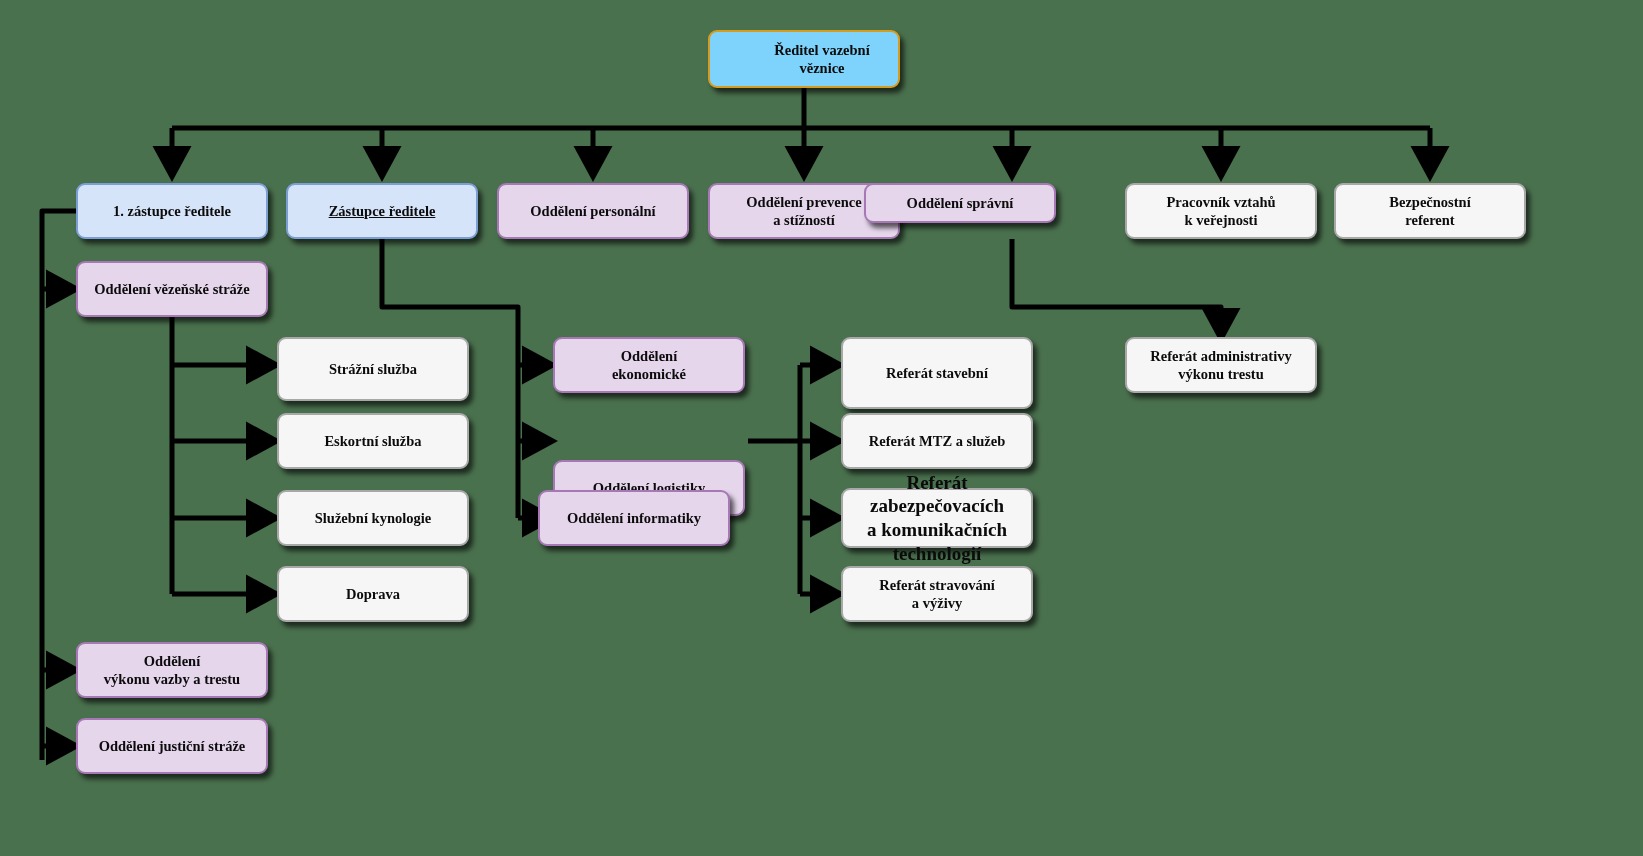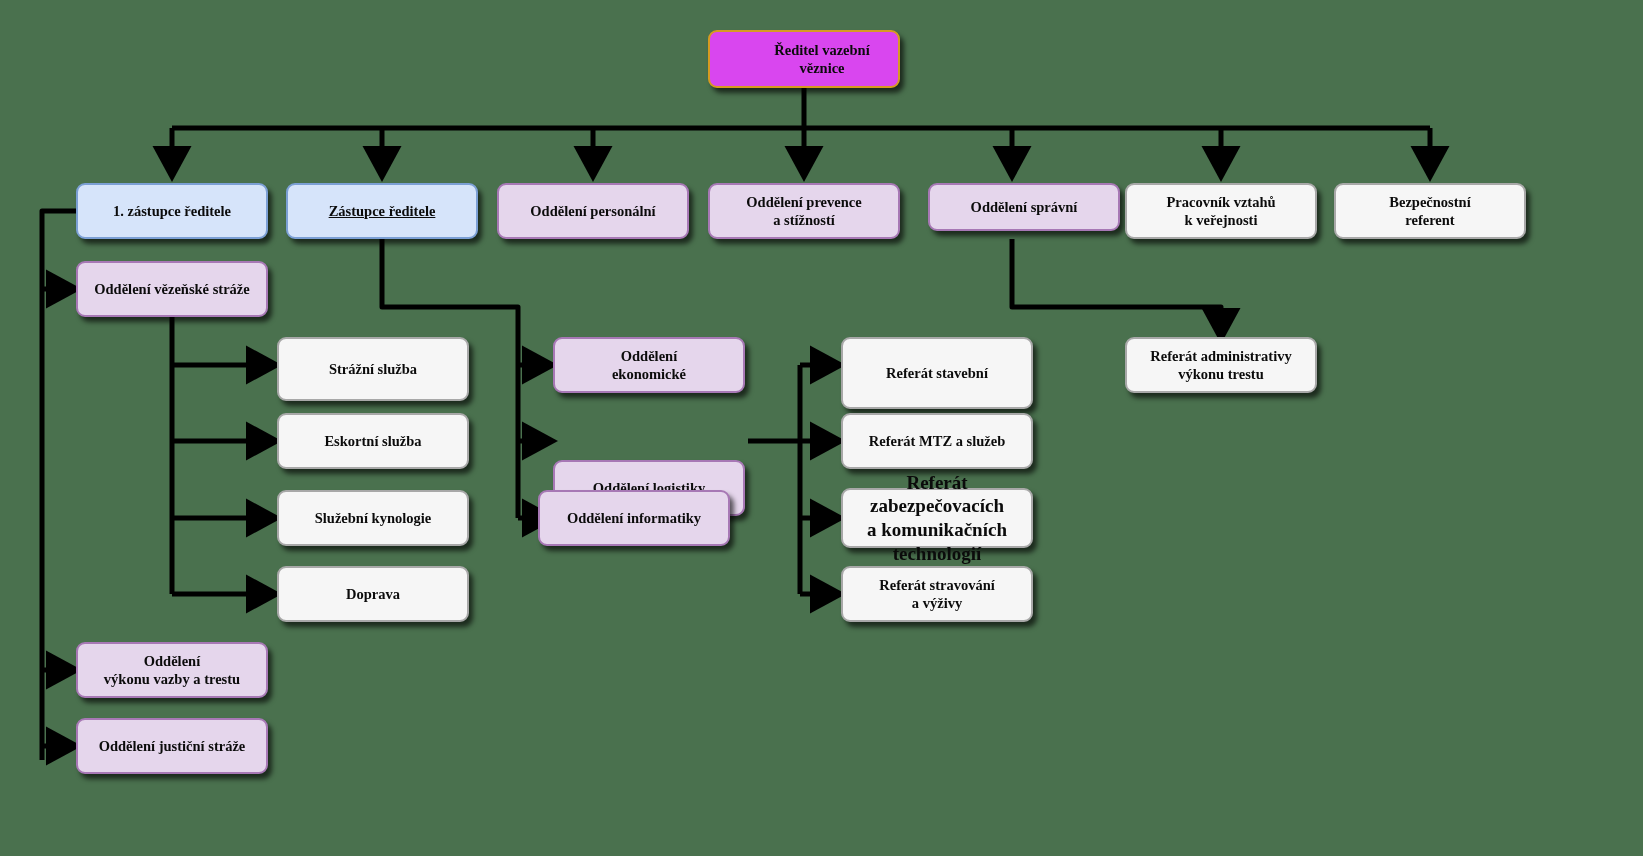--- a/index.html
+++ b/index.html
@@ -35,21 +35,21 @@
     font-weight: bold;
     font-size: 14.5px;
     line-height: 1.25;
     color: #0b0b0b;
     padding: 2px 8px;
     box-shadow: 4px 5px 5px rgba(0,0,0,0.62);
     z-index: 3;
   }
   .node .lbl { display: block; white-space: pre-line; }
 
-  .n-orange { background: #d946ef; border: 2px solid #d69b21; padding-left: 44px; }
+  .n-orange { background: #7dd3fc; border: 2px solid #d69b21; padding-left: 44px; }
   .n-blue   { background: #d6e4fa; border: 2px solid #7b9fd4; }
   .n-purple { background: #e5d6ec; border: 2px solid #a778b5; }
   .n-white  { background: #f6f6f6; border: 2px solid #a8a8a8; }
 </style>
 </head>
 <body>
 
 <div id="chart">
 
   <svg id="wires" viewBox="0 0 1643 856" width="1643" height="856" xmlns="http://www.w3.org/2000/svg">
@@ -108,21 +108,21 @@
   <div class="node n-blue" style="left:286px; top:183px; width:192px; height:56px;text-decoration:underline;">
     <span class="lbl">Zástupce ředitele</span>
   </div>
   <div class="node n-purple" style="left:497px; top:183px; width:192px; height:56px;">
     <span class="lbl">Oddělení personální</span>
   </div>
   <div class="node n-purple" style="left:708px; top:183px; width:192px; height:56px;">
     <span class="lbl">Oddělení prevence
 a stížností</span>
   </div>
-  <div class="node n-purple" style="left:928px; top:183px; width:192px; height:48px;">
+  <div class="node n-purple" style="left:864px; top:183px; width:192px; height:40px;">
     <span class="lbl">Oddělení správní</span>
   </div>
   <div class="node n-white" style="left:1125px; top:183px; width:192px; height:56px;">
     <span class="lbl">Pracovník vztahů
 k veřejnosti</span>
   </div>
   <div class="node n-white" style="left:1334px; top:183px; width:192px; height:56px;">
     <span class="lbl">Bezpečnostní
 referent</span>
   </div>

